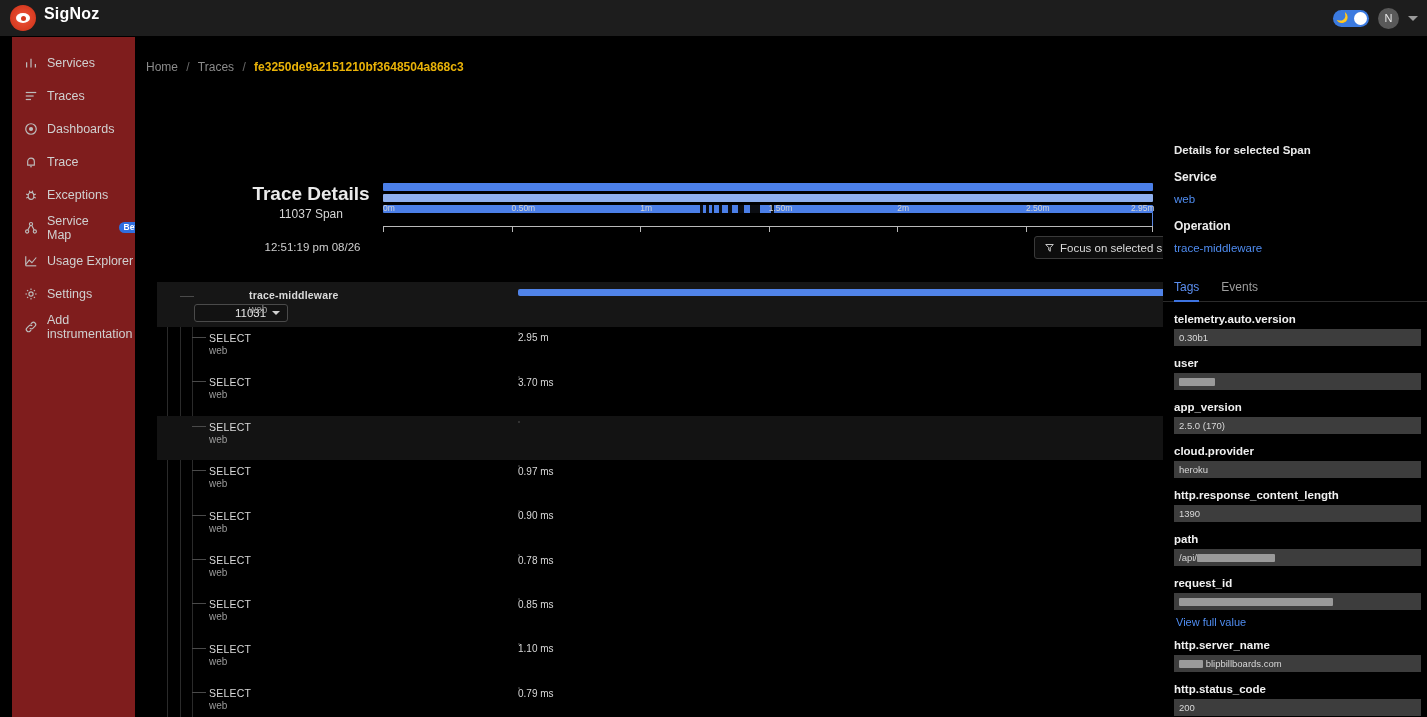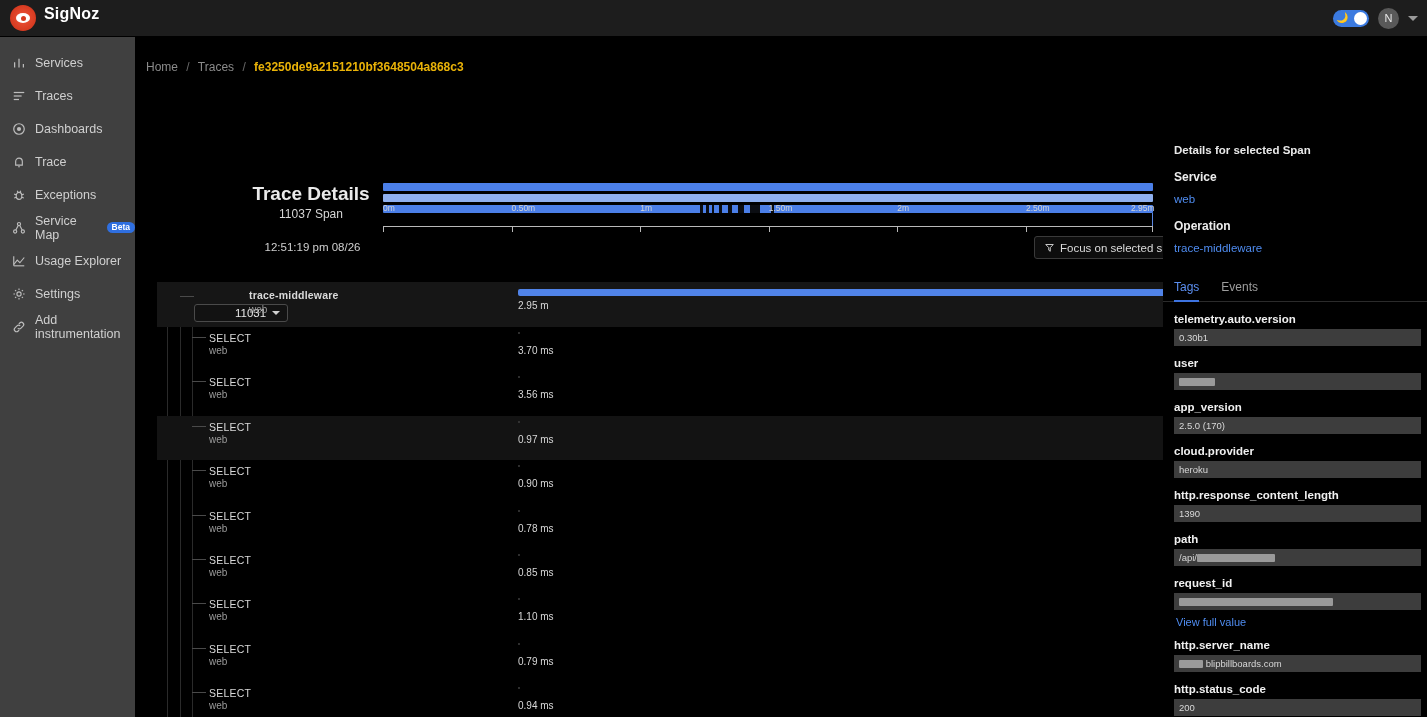--- a/index.html
+++ b/index.html
@@ -37,22 +37,22 @@
   .theme-toggle .knob { position:absolute; right:2px; width:13px; height:13px; border-radius:50%; background:#fff; }
   .avatar {
     width:21px; height:21px; border-radius:50%; background:#595959;
     color:#e8e8e8; font-size:11px; display:flex; align-items:center; justify-content:center;
   }
   .caret-dn { width:0;height:0; border-left:5px solid transparent; border-right:5px solid transparent;
     border-top:5px solid #9a9a9a; cursor:pointer;}
 
   
   .sidebar {
-    position:absolute; left:0; top:37px; width:135px; height:680px;
-    background:#404040; padding-top:9px;
+    position:absolute; left:12px; top:37px; width:135px; height:680px;
+    background:#7f1d1d; padding-top:9px;
   }
   .nav-item {
     display:flex; align-items:center; gap:9px; height:33px;
     padding-left:12px; color:#d0d0d0; font-size:12.5px; cursor:pointer; position:relative;
   }
   .nav-ico { width:14px; height:14px; flex:0 0 14px; display:block; }
   .beta-pill {
     background:#2f6fe0; color:#fff; font-size:8.5px; font-weight:bold;
     border-radius:7px; padding:1.5px 5px; margin-left:4px; line-height:1;
   }
@@ -105,21 +105,21 @@
     position:absolute; display:inline-flex; align-items:center; gap:6px;
     background:#121212; border:1px solid #4a4a4a; border-radius:3px;
     color:#e6e6e6; font-size:11.5px; padding:2px 7px; cursor:pointer;
   }
   .sel-caret { width:0;height:0;border-left:4px solid transparent;border-right:4px solid transparent;
     border-top:4px solid #cfcfcf; }
   .sp-name { position:absolute; color:#d9d9d9; font-size:10.5px; font-weight:normal; letter-spacing:.2px; }
   .sp-name.root-name { font-weight:bold; }
   .sp-svc { position:absolute; color:#9b9b9b; font-size:10px; }
   .sp-bar { position:absolute; height:7px; border-radius:2px; background:#5083e8; }
-  .sp-dur { position:absolute; color:#d8d8d8; font-size:10px; }
+  .sp-dur { position:absolute; color:#d8d8d8; font-size:10px;margin-top:32px; }
 
   .vscroll {
     position:absolute; left:1138px; top:277px; width:11px; height:437px;
     background:#f3f3f3; border-left:1px solid #cfcfcf; border-right:1px solid #cfcfcf;
   }
   .vscroll-thumb { position:absolute; left:1px; top:14px; width:9px; height:38px; background:#b6b6b6; border-radius:1px;}
   .vscroll-up { position:absolute; left:0; top:0; width:11px; height:12px;
     display:flex; align-items:center; justify-content:center; }
   .vscroll-up i { width:0;height:0;border-left:3.5px solid transparent;border-right:3.5px solid transparent;
     border-bottom:4px solid #333; display:block; }

